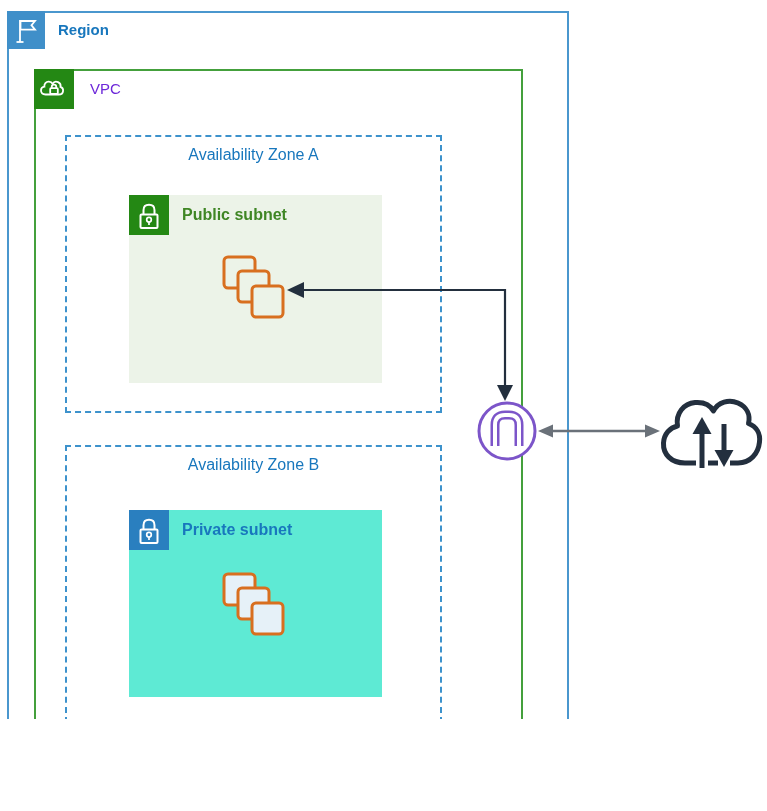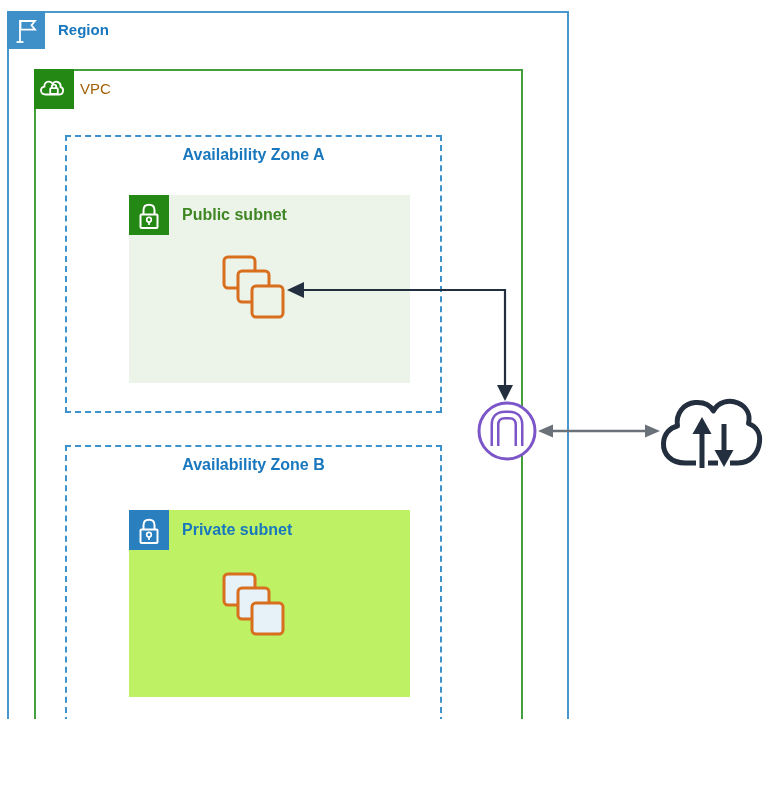--- a/index.html
+++ b/index.html
@@ -7,28 +7,28 @@
     position:relative;width:767px;height:719px;background:#ffffff;overflow:hidden;
     font-family:"Liberation Sans","DejaVu Sans",sans-serif;
   }
   .abs{position:absolute;}
   
   .region-box{left:7px;top:11px;width:558px;height:792px;border:2px solid #4A97CE;background:#ffffff;}
   .region-icon{left:7px;top:11px;width:38px;height:38px;background:#3F8FC9;}
   .region-label{left:58px;top:11px;height:38px;line-height:38px;font-size:15px;font-weight:bold;color:#1877BD;}
   .vpc-box{left:34px;top:69px;width:485px;height:687px;border:2px solid #44A03C;background:#ffffff;}
   .vpc-icon{left:34px;top:69px;width:40px;height:40px;background:#248814;}
-  .vpc-label{left:80px;top:69px;height:40px;line-height:40px;font-size:15px;font-weight:normal;color:#a16207;}
+  .vpc-label{left:90px;top:69px;height:40px;line-height:40px;font-size:15px;font-weight:normal;color:#6d28d9;}
   .az-box{width:373px;height:274px;border:2px dashed #3D92CC;background:transparent;}
   .az-a{left:65px;top:135px;}
   .az-b{left:65px;top:445px;}
-  .az-label{left:0;top:9px;width:100%;text-align:center;font-size:16px;font-weight:bold;color:#1877BD;}
-  .subnet-box{width:253px;height:188px;padding-left:28px;}
+  .az-label{left:0;top:9px;width:100%;text-align:center;font-size:16px;font-weight:normal;color:#1877BD;}
+  .subnet-box{width:253px;height:188px;}
   .public-subnet{left:129px;top:195px;background:#ECF3E8;}
-  .private-subnet{left:129px;top:510px;background:#bef264;height:187px;}
+  .private-subnet{left:129px;top:510px;background:#5eead4;height:187px;}
   .subnet-icon{left:0;top:0;width:40px;height:40px;}
   .public-subnet .subnet-icon{background:#248814;}
   .private-subnet .subnet-icon{background:#2A7FBF;}
   .subnet-label{left:53px;top:0;height:40px;line-height:40px;font-size:16px;font-weight:bold;}
   .public-subnet .subnet-label{color:#3F8624;}
   .private-subnet .subnet-label{color:#1877BD;}
   svg{display:block;}
   #overlay{left:0;top:0;width:767px;height:811px;pointer-events:none;}
 </style>
 </head>

